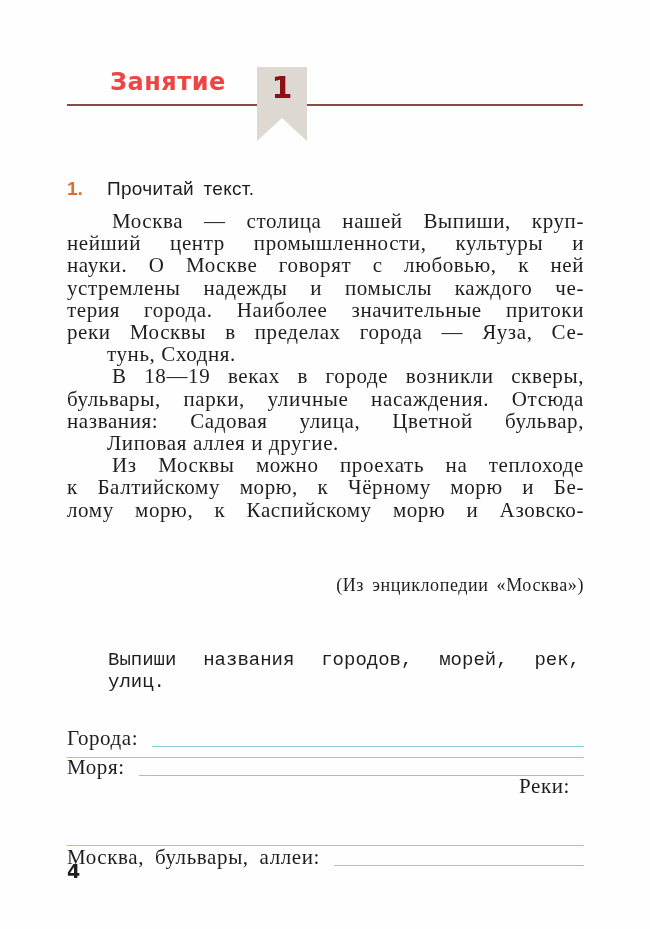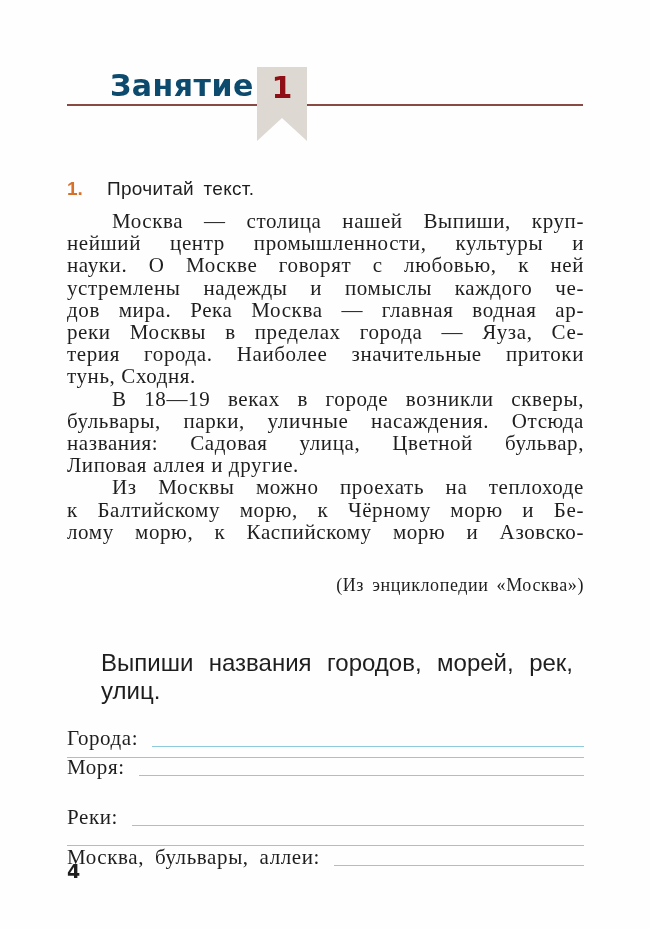--- a/index.html
+++ b/index.html
@@ -15,22 +15,22 @@
     }
     .rule {
       position: absolute; top: 104px; height: 2px; background: #8a4a44;
     }
     .rule.left { left: 67px; width: 190px; }
     .rule.right { left: 307px; width: 276px; }
     .lesson-title {
       position: absolute; left: 110px; top: 68px;
       font-family: "DejaVu Sans", sans-serif;
       font-weight: bold;
-      font-size: 30px;
-      color: #0c4a6e;
+      font-size: 24px;
+      color: #ef4444;
       letter-spacing: 0.5px;
     }
     .ribbon {
       position: absolute; left: 257px; top: 67px; width: 50px; height: 74px;
     }
     .ribbon svg { display: block; }
     .lesson-number {
       position: absolute; left: 257px; top: 70px; width: 50px;
       text-align: center;
       font-family: "DejaVu Sans", sans-serif;
@@ -52,34 +52,34 @@
       font-family: "Liberation Serif", serif;
       font-size: 21px;
       line-height: 22.2px;
       text-align: justify;
       letter-spacing: 0.6px;
     }
     .body-text .line {
       display: block; text-align: justify; text-align-last: justify;
       white-space: nowrap; overflow: visible;
     }
-    .body-text .line.last { text-align-last: left; }
+    .body-text .line.last { text-align-last: left; margin-left: 40px; }
     .body-text .line.indent { padding-left: 45px; }
     .source {
       position: absolute; left: 67px; top: 575px; width: 517px;
       text-align: right;
       font-family: "Liberation Serif", serif;
       font-size: 18px;
       letter-spacing: 0.6px;
       word-spacing: 3px;
     }
     .instruction {
-      position: absolute; left: 101px; top: 649px; width: 472px;
-      font-family: Liberation Sans, sans-serif;
-      font-size: 24px;
+      position: absolute; left: 108px; top: 649px; width: 472px;
+      font-family: Liberation Mono, monospace;
+      font-size: 19px;
       text-align-last: justify;
       text-align: justify;
     }
     .field-row {
       position: absolute; left: 67px; width: 517px; height: 26px;
       display: flex; align-items: flex-end; margin-top: 48px;
     }
     .field-label {
       font-family: "Liberation Serif", serif;
       font-size: 21px;
@@ -120,23 +120,22 @@
 
 <div class="task">
   <span class="task-num">1.</span><span class="task-text">Прочитай текст.</span>
 </div>
 
 <div class="body-text">
   <span class="line indent">Москва — столица нашей Выпиши, круп-</span>
   <span class="line">нейший центр промышленности, культуры и</span>
   <span class="line">науки. О Москве говорят с любовью, к ней</span>
   <span class="line">устремлены надежды и помыслы каждого че-</span>
-  <span class="line">дов мира. Река Москва — главная водная ар-</span>
+  <span class="line">терия города. Наиболее значительные притоки</span>
   <span class="line">реки Москвы в пределах города — Яуза, Се-</span>
-  <span class="line">терия города. Наиболее значительные притоки</span>
   <span class="line last">тунь, Сходня.</span>
   <span class="line indent">В 18—19 веках в городе возникли скверы,</span>
   <span class="line">бульвары, парки, уличные насаждения. Отсюда</span>
   <span class="line">названия: Садовая улица, Цветной бульвар,</span>
   <span class="line last">Липовая аллея и другие.</span>
   <span class="line indent">Из Москвы можно проехать на теплоходе</span>
   <span class="line">к Балтийскому морю, к Чёрному морю и Бе-</span>
   <span class="line">лому морю, к Каспийскому морю и Азовско-</span>
 </div>
 
@@ -149,21 +148,21 @@
   <div class="field-line"></div>
 </div>
 
 <div class="field-row" style="top:705px;">
   <span class="field-label">Моря:</span>
   <div class="field-line"></div>
 </div>
 
 <div class="blank-line" style="top:757px;"></div>
 
-<div class="field-row" style="top:755px;">
+<div class="field-row" style="top:726px;flex-direction:column;">
   <span class="field-label">Реки:</span>
   <div class="field-line"></div>
 </div>
 
 <div class="field-row" style="top:795px;">
   <span class="field-label">Москва, бульвары, аллеи:</span>
   <div class="field-line"></div>
 </div>
 
 <div class="blank-line" style="top:845px;"></div>

